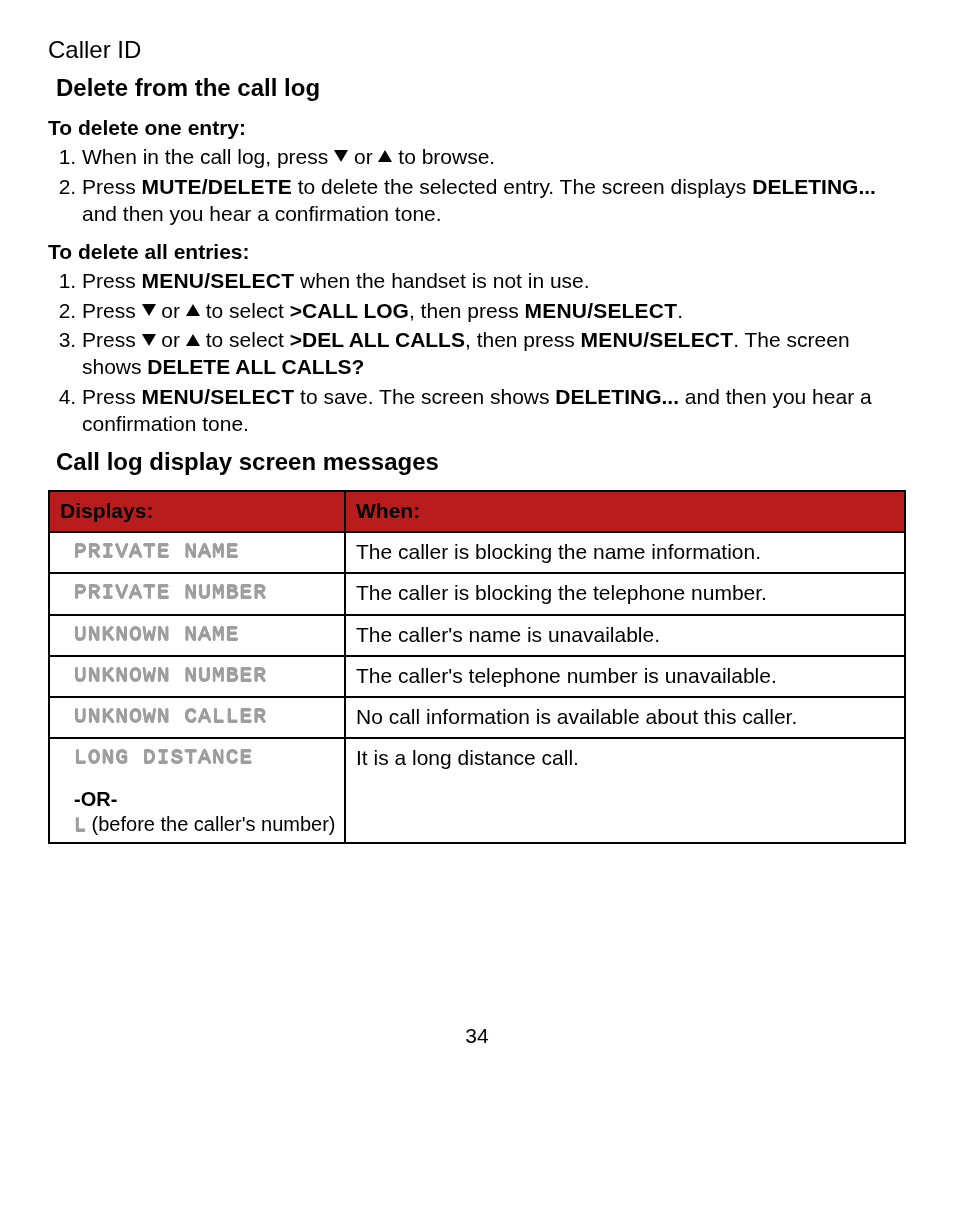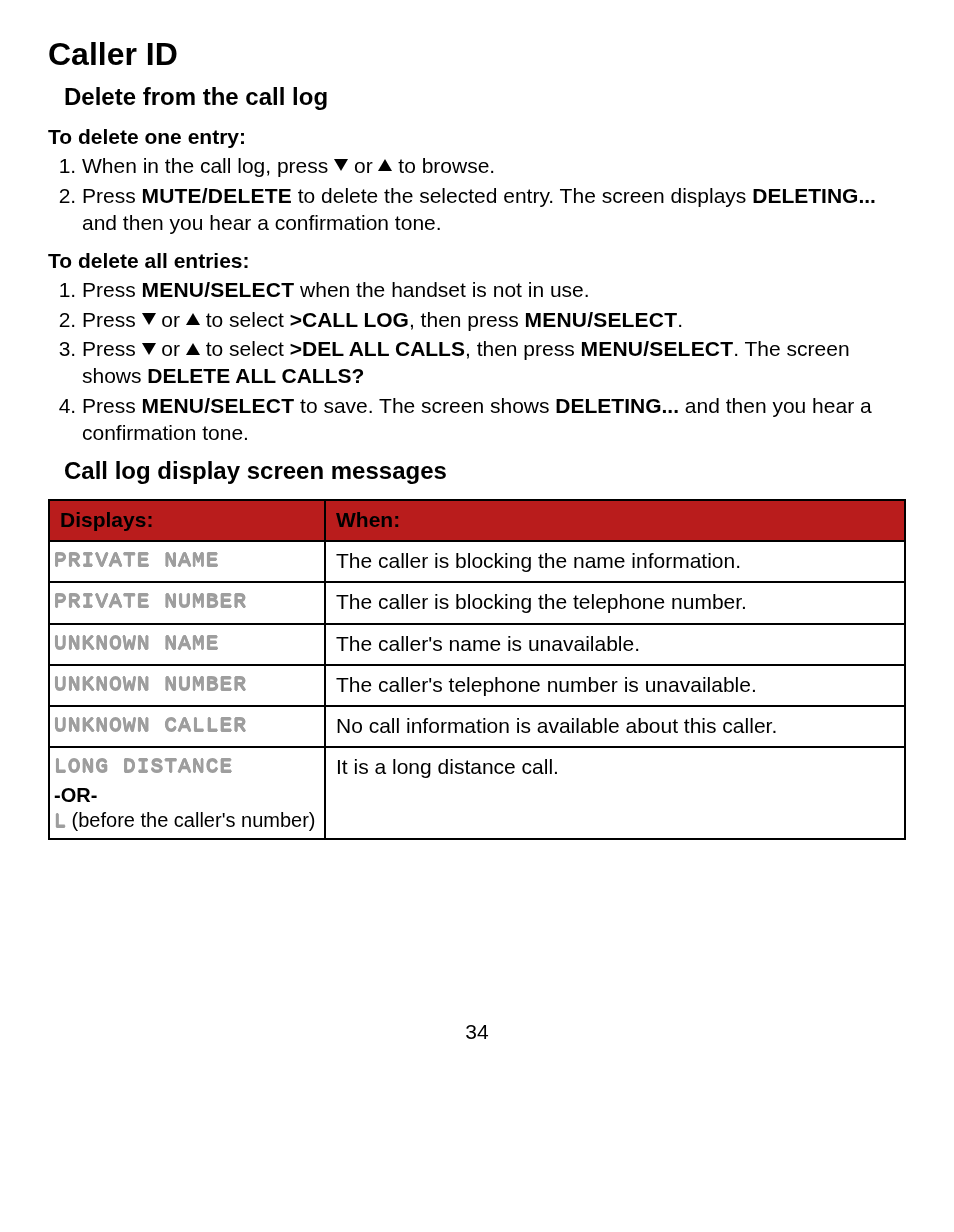--- a/index.html
+++ b/index.html
@@ -5,28 +5,28 @@
   body {
     margin: 0;
     padding: 36px 48px;
     font-family: Arial, Helvetica, sans-serif;
     color: #000;
     width: 954px;
     box-sizing: border-box;
     background: #fff;
   }
   h1 {
-    font-size: 32px;
-    font-weight: bold;
+    font-size: 24px;
+    font-weight: normal;
     margin: 0 0 10px 0;
   }
   h2 {
     font-size: 24px;
     font-weight: bold;
-    margin: 6px 0 14px 16px;
+    margin: 6px 0 14px 8px;
   }
   h3 {
     font-size: 21px;
     font-weight: bold;
     margin: 12px 0 4px 0;
   }
   ol {
     margin: 4px 0 10px 0;
     padding-left: 30px;
     font-size: 21px;
@@ -70,39 +70,39 @@
     padding: 6px 10px 7px 10px;
     font-size: 21px;
     line-height: 1.25;
   }
   th {
     background: #b91c1c;
     font-weight: bold;
   }
   td.lcd {
     width: 262px;
-    padding: 4px 8px 4px 4px;
+    padding: 4px 8px 4px 24px;
   }
   .lcd-text {
     font-family: "Courier New", monospace;
     letter-spacing: 1.2px;
     font-size: 21px;
     color: #9e9e9e;
     text-shadow:
       .6px 0 0 #9e9e9e,
       -.6px 0 0 #9e9e9e,
       0 .6px 0 #9e9e9e,
       0 -.6px 0 #9e9e9e;
     white-space: pre;
   }
   .or-sub {
     font-family: Arial, Helvetica, sans-serif;
     font-size: 20px;
     color: #000;
-    margin-top: 2px;
+    margin-top: 15px;
   }
   .or-sub .L {
     font-family: "Courier New", monospace;
     color: #9e9e9e;
     text-shadow:
       .6px 0 0 #9e9e9e,
       -.6px 0 0 #9e9e9e,
       0 .6px 0 #9e9e9e,
       0 -.6px 0 #9e9e9e;
   }

